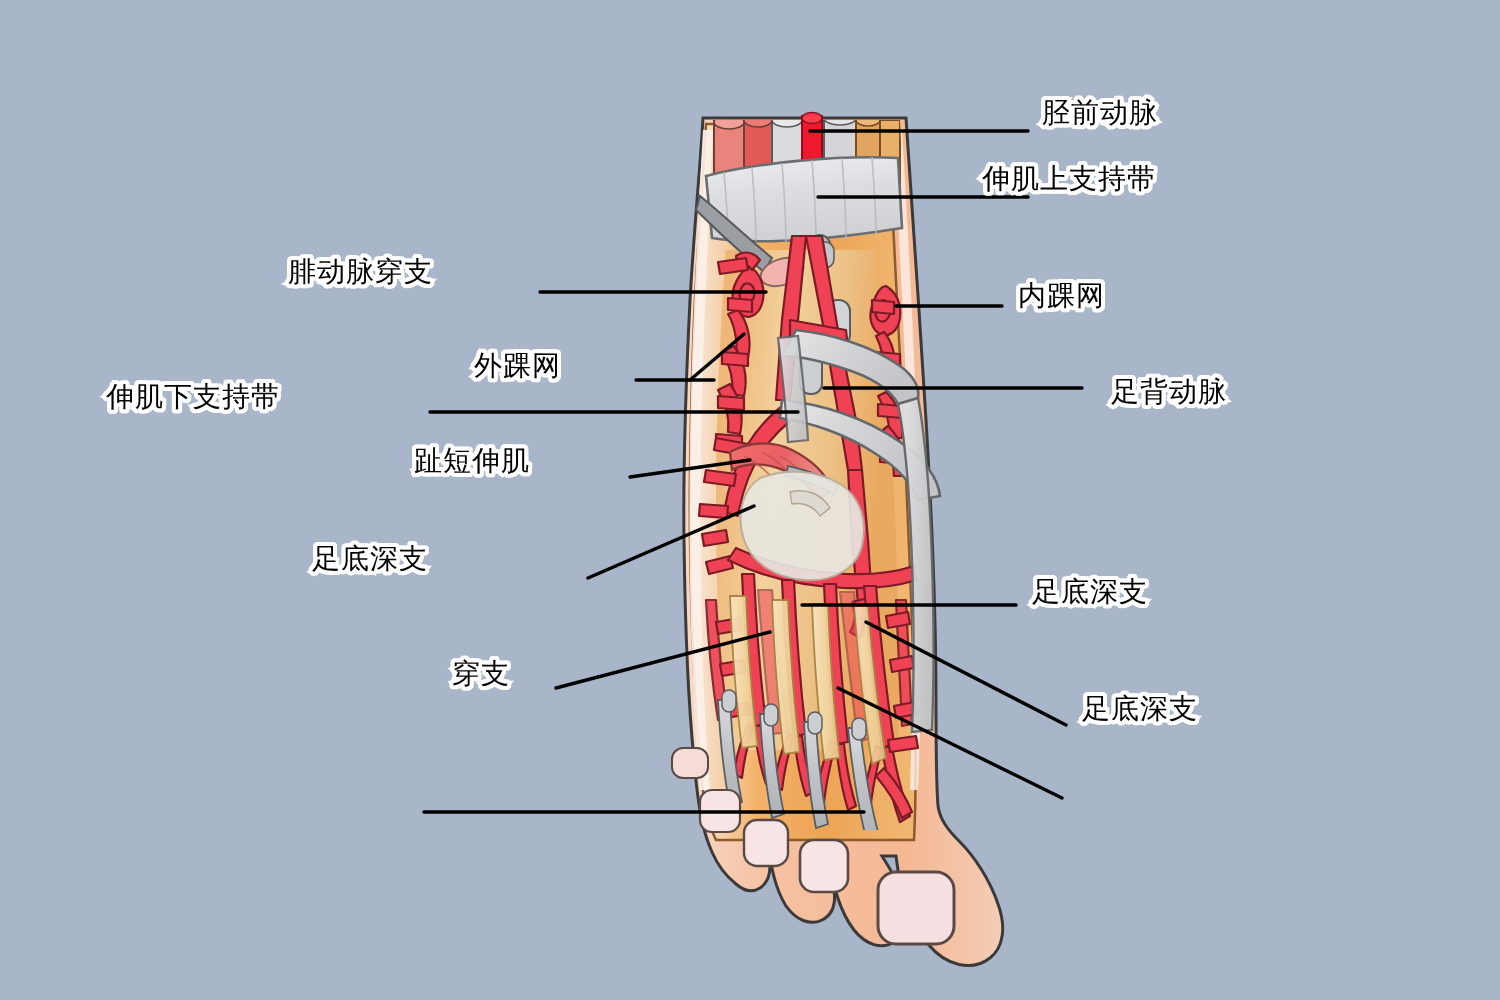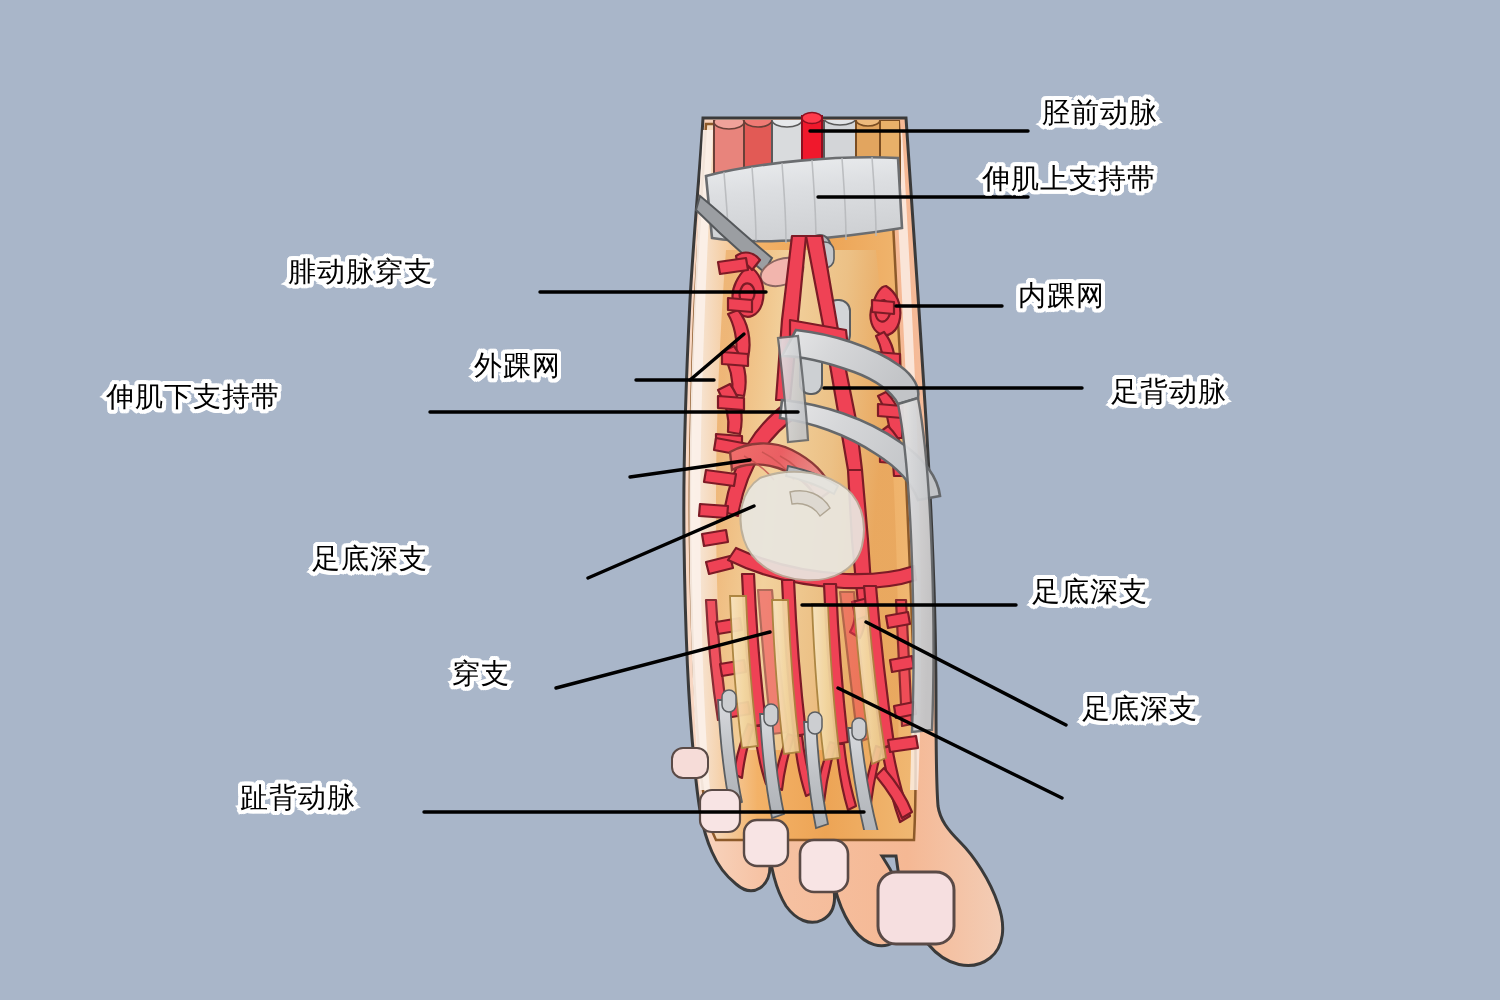--- a/index.html
+++ b/index.html
@@ -418,20 +418,20 @@
 
   <div class="label right" style="left:1082px; top:695px;">足底深支</div>
 
 
   <div class="label left" style="left:268px; top:258px;padding-left:20px;">腓动脉穿支</div>
 
   <div class="label left" style="left:474px; top:352px;">外踝网</div>
 
   <div class="label left" style="left:106px; top:383px;">伸肌下支持带</div>
 
+  <div class="label left" style="left:414px; top:447px;">趾短伸肌</div>
 
   <div class="label left" style="left:312px; top:545px;">足底深支</div>
 
   <div class="label left" style="left:452px; top:660px;">穿支</div>
 
-  <div class="label left" style="left:240px; top:784px;">趾背动脉</div>
 
 </div>
 
 </body></html>

